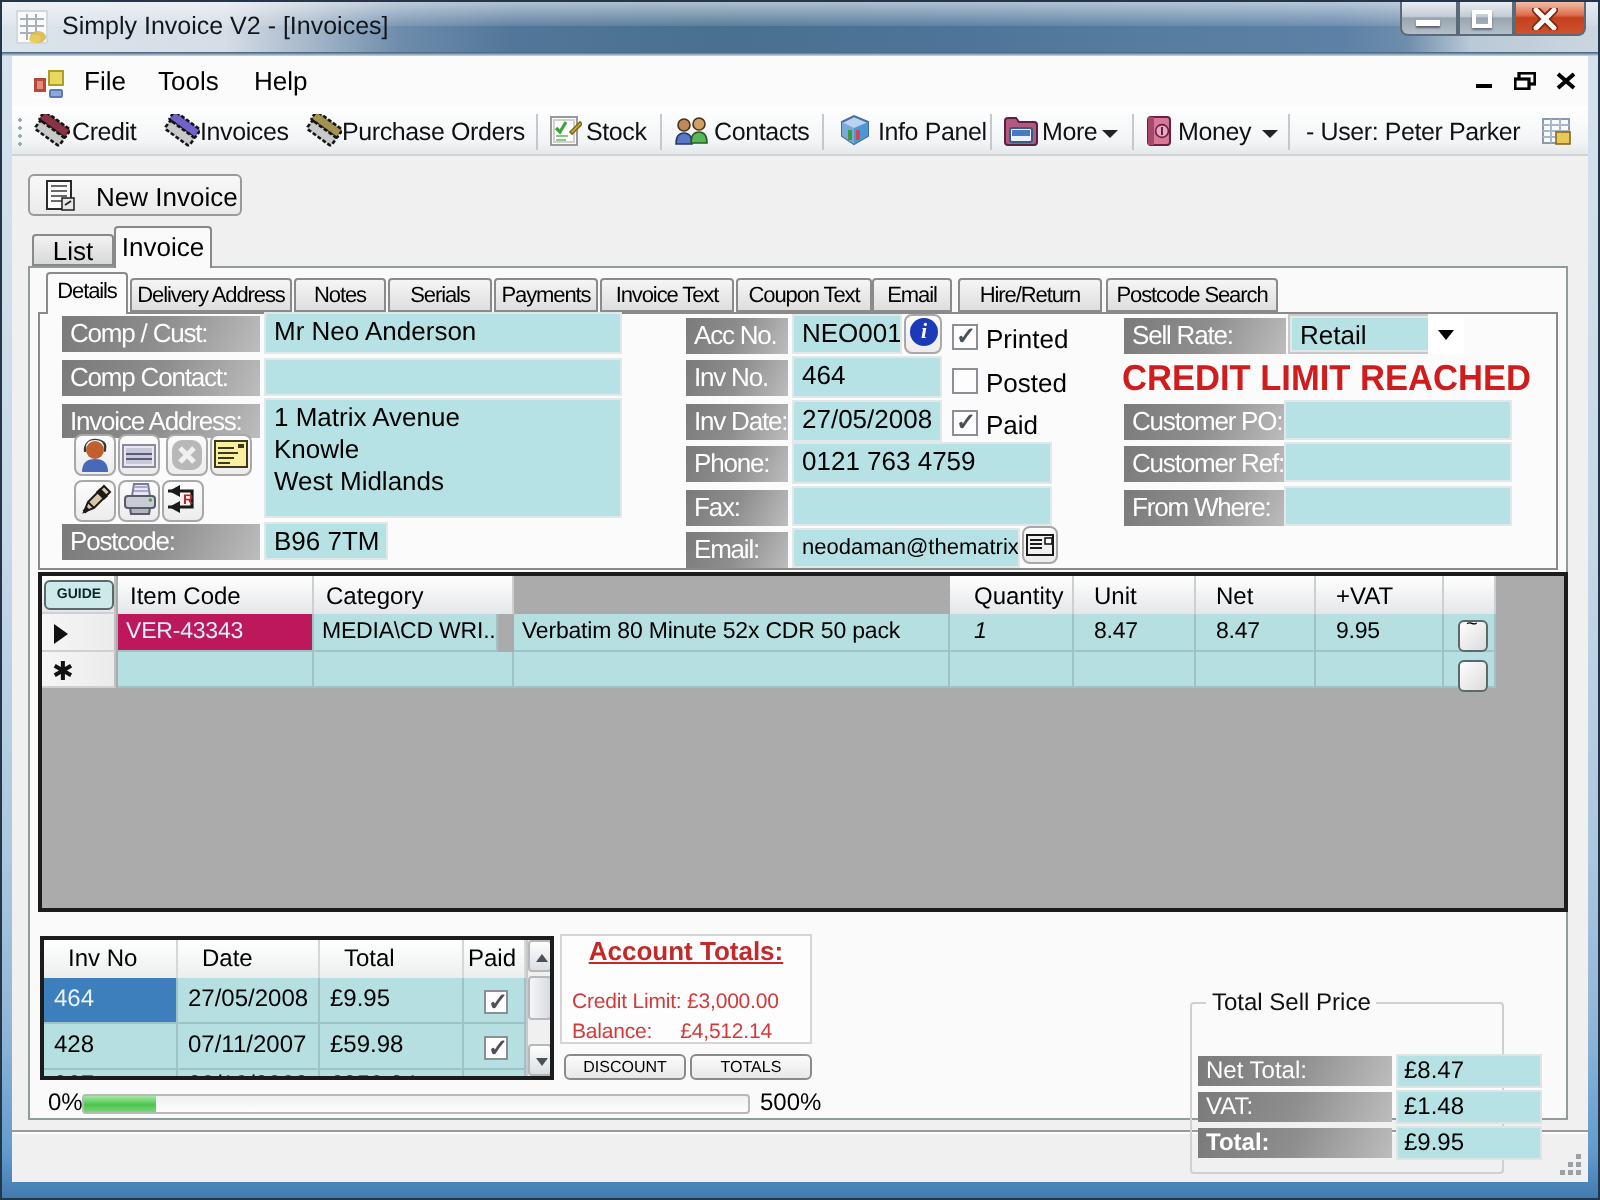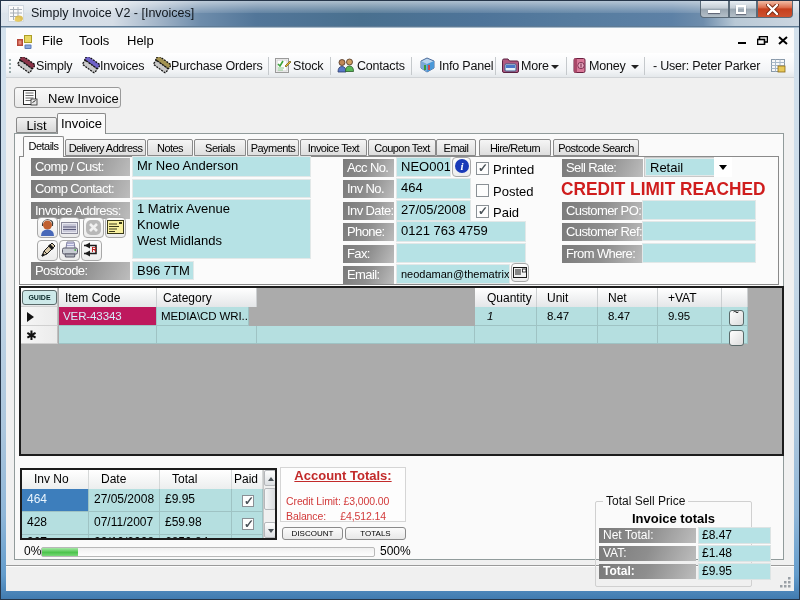--- a/index.html
+++ b/index.html
@@ -157,21 +157,21 @@
 
   <div id="toolbar"></div>
   <div class="abs" style="left:9px;top:58px;width:2px;height:15px;background-image:radial-gradient(circle, #9aa 1px, transparent 1px);background-size:2px 4px;"></div>
 
   <svg class="abs" style="left:17px;top:57px;" width="18" height="17">
     <g transform="rotate(36 9 8)">
     <rect x="0.5" y="2.5" width="16" height="5" rx="1" fill="#8a3348" stroke="#151515" stroke-width="1.3" stroke-dasharray="2 1"></rect>
     <rect x="1.5" y="7.5" width="15" height="5" rx="1" fill="#c9c9c9" stroke="#151515" stroke-width="1.3" stroke-dasharray="2 1"></rect>
     </g>
   </svg>
-  <span class="ttxt" style="left:36px;">Simply</span>
+  <span class="ttxt" style="left:36px;">Credit</span>
 
   <svg class="abs" style="left:82px;top:57px;" width="18" height="17">
     <g transform="rotate(36 9 8)">
     <rect x="0.5" y="2.5" width="16" height="5" rx="1" fill="#6f62c8" stroke="#151515" stroke-width="1.3" stroke-dasharray="2 1"></rect>
     <rect x="1.5" y="7.5" width="15" height="5" rx="1" fill="#c9c9c9" stroke="#151515" stroke-width="1.3" stroke-dasharray="2 1"></rect>
     </g>
   </svg>
   <span class="ttxt" style="left:100px;">Invoices</span>
 
   <svg class="abs" style="left:153px;top:57px;" width="18" height="17">
@@ -366,20 +366,21 @@
     <div class="gh" style="left:136px;width:100px;">Category</div>
     <div class="gh" style="left:454px;width:62px;padding-left:12px;">Quantity</div>
     <div class="gh" style="left:516px;width:61px;padding-left:10px;">Unit</div>
     <div class="gh" style="left:577px;width:60px;padding-left:10px;">Net</div>
     <div class="gh" style="left:637px;width:64px;padding-left:10px;">+VAT</div>
     <div class="gh" style="left:701px;width:26px;"></div>
 
     <div class="rowsel" style="top:19px;height:19px;"></div>
     <div class="gcell" style="left:38px;top:19px;width:98px;height:19px;background:#be185d;color:#d8eefb;">VER-43343</div>
     <div class="gcell" style="left:136px;top:19px;width:92px;height:19px;">MEDIA\CD WRI...</div>
+    <div class="gcell" style="left:236px;top:19px;width:218px;height:19px;">Verbatim 80 Minute 52x CDR 50 pack</div>
     <div class="gcell" style="left:454px;top:19px;width:62px;height:19px;padding-left:12px;font-style:italic;">1</div>
     <div class="gcell" style="left:516px;top:19px;width:61px;height:19px;padding-left:10px;">8.47</div>
     <div class="gcell" style="left:577px;top:19px;width:60px;height:19px;padding-left:10px;">8.47</div>
     <div class="gcell" style="left:637px;top:19px;width:64px;height:19px;padding-left:10px;">9.95</div>
     <div class="gcell" style="left:701px;top:19px;width:26px;height:19px;"></div>
 
     <div class="rowsel" style="top:38px;height:18px;"></div>
     <div class="gcell" style="left:38px;top:38px;width:98px;height:18px;"></div>
     <div class="gcell" style="left:136px;top:38px;width:100px;height:18px;"></div>
     <div class="gcell" style="left:236px;top:38px;width:218px;height:18px;"></div>
@@ -435,21 +436,20 @@
   <div id="acct">
     <div class="t">Account Totals:</div>
     <div class="r" style="top:27px;">Credit Limit: £3,000.00</div>
     <div class="r" style="top:42px;">Balance: &nbsp;&nbsp;&nbsp;&nbsp;£4,512.14</div>
   </div>
   <div class="sbtn" style="left:282px;top:527px;width:61px;">DISCOUNT</div>
   <div class="sbtn" style="left:345px;top:527px;width:61px;">TOTALS</div>
 
   <div id="groupbox">
     <div class="cap">Total Sell Price</div>
-    <div class="hd">Invoice totals</div>
     <div class="glbl" style="top:26px;">Net Total:</div>
     <div class="gval" style="top:26px;">£8.47</div>
     <div class="glbl" style="top:44px;">VAT:</div>
     <div class="gval" style="top:44px;">£1.48</div>
     <div class="glbl" style="top:62px;font-weight:bold;">Total:</div>
     <div class="gval" style="top:62px;">£9.95</div>
   </div>
 
   <span class="ptxt" style="left:24px;">0%</span>
   <div id="pbar">

